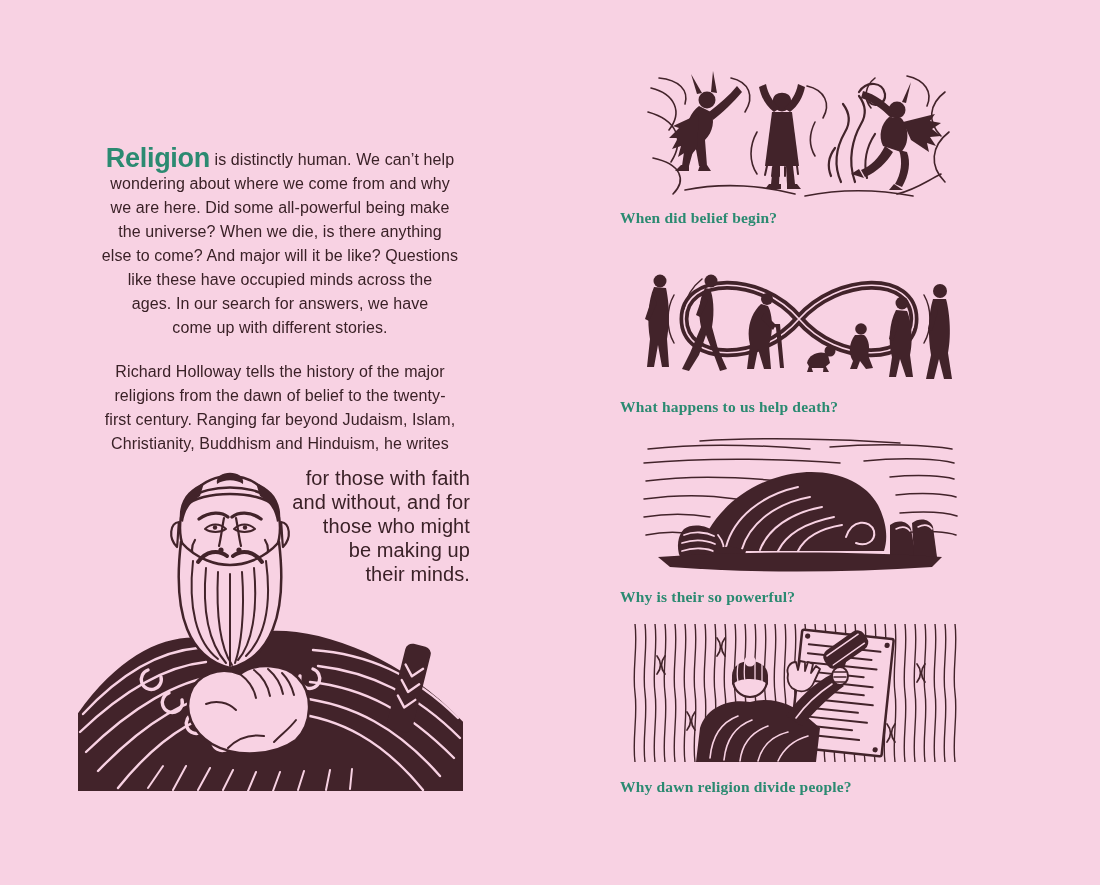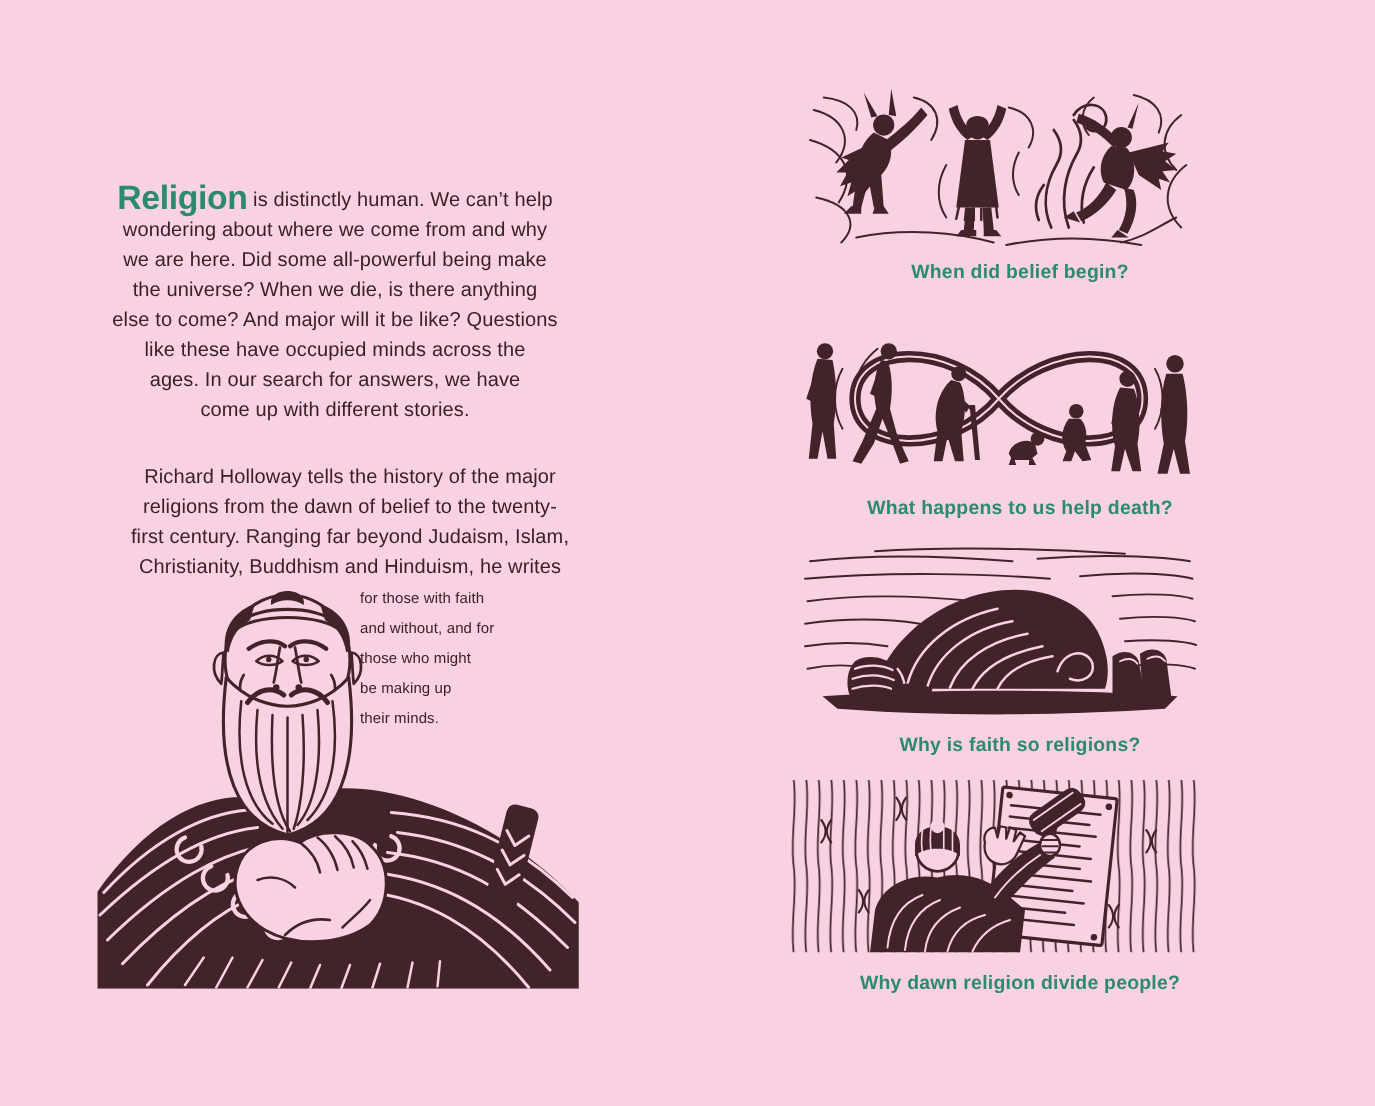--- a/index.html
+++ b/index.html
@@ -19,47 +19,47 @@
   }
   .para{
     position:absolute;
     text-align:center;
     font-size:16px;
     line-height:24px;
     letter-spacing:0.1px;
     margin:0;
   }
   .pre{white-space:pre-line;display:block;}
-  .para1{left:76px;top:146px;width:384px;}
+  .para1{left:88px;top:146px;width:384px;}
   .lead{
     color:var(--accent);
     font-weight:bold;
     font-size:27px;
     letter-spacing:-0.3px;
     vertical-align:-2px;
   }
-  .para2{left:88px;top:370px;width:384px;}
+  .para2{left:88px;top:360px;width:384px;}
   .wrap-lines{
     position:absolute;left:288px;top:466px;width:182px;
-    text-align:left;font-size:12px;line-height:24px;
+    text-align:right;font-size:20px;line-height:24px;
     white-space:pre-line;letter-spacing:0.1px;
   }
   .illus{position:absolute;}
   .confucius{left:78px;top:466px;}
   .illus1{left:645px;top:70px;}
   .illus2{left:640px;top:255px;}
   .illus3{left:640px;top:437px;}
   .illus4{left:630px;top:624px;}
   .caption{
-    position:absolute;left:636px;width:360px;
-    text-align:center;
+    position:absolute;left:620px;width:360px;
     color:var(--accent);
     font-weight:bold;
     font-size:15.5px;
     letter-spacing:0.2px;
+    font-family:Liberation Serif, serif;
   }
   .cap1{top:209px;} .cap2{top:398px;} .cap3{top:588px;} .cap4{top:778px;}
   
   .fi{fill:var(--ink);stroke:none;}
   .fp{fill:var(--background);stroke:none;}
   .si{stroke:var(--ink);fill:none;stroke-linecap:round;stroke-linejoin:round;}
   .sp{stroke:var(--background);fill:none;stroke-linecap:round;stroke-linejoin:round;}
   .op{fill:var(--background);stroke:var(--ink);stroke-linejoin:round;}
 </style>
 </head>
@@ -337,21 +337,21 @@
 
     <path class="fi" d="M250,88 C258,82 268,84 271,92 L276,120 L250,120 Z"></path>
     <path class="fi" d="M272,86 C280,80 290,82 293,90 L297,120 L274,120 Z"></path>
     <g class="sp" stroke-width="1.5">
       <path d="M256,92 C262,89 267,90 270,94"></path>
       <path d="M278,90 C284,87 289,88 292,92"></path>
     </g>
 
     <path class="fi" d="M18,120 C100,114 220,114 302,120 L292,130 C200,136 110,136 30,130 Z"></path>
   </svg>
-  <div class="caption cap3">Why is faith so religions?</div>
+  <div class="caption cap3">Why is their so powerful?</div>
 
   <svg class="illus illus4" width="328" height="138" viewBox="0 0 328 138" aria-hidden="true">
     <defs>
       <pattern id="planks" patternUnits="userSpaceOnUse" width="10" height="138">
         <path d="M5,0 C8,23 2,46 5,69 C8,92 2,115 5,138" stroke="var(--ink)" stroke-width="1.4" fill="none"></path>
       </pattern>
     </defs>
     <rect x="0" y="0" width="328" height="138" fill="url(#planks)"></rect>
     <g class="si" stroke-width="1.7">
       <path d="M27,32 q7,9 0,18"></path>

